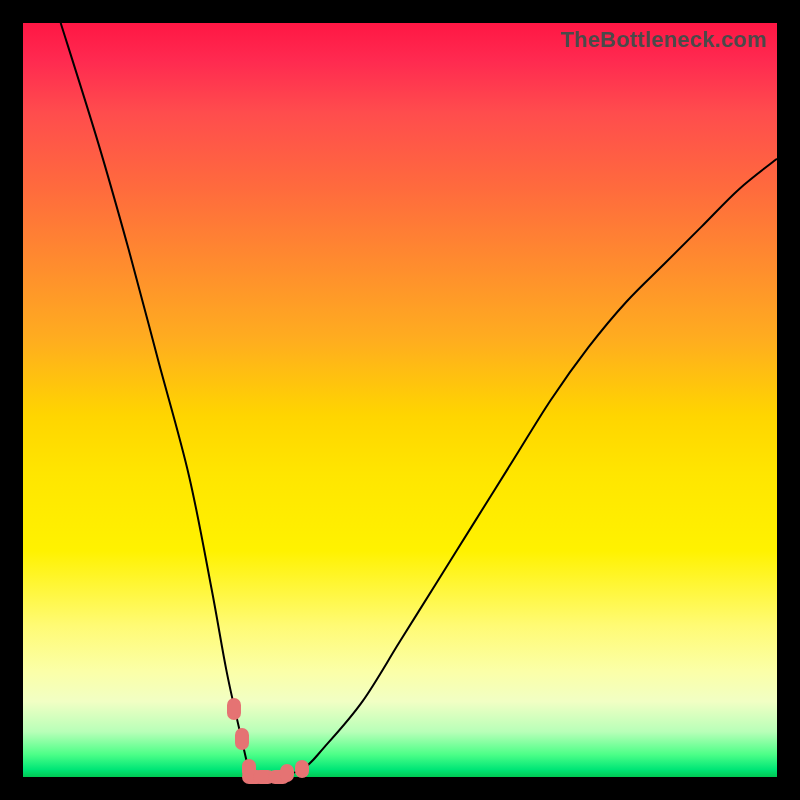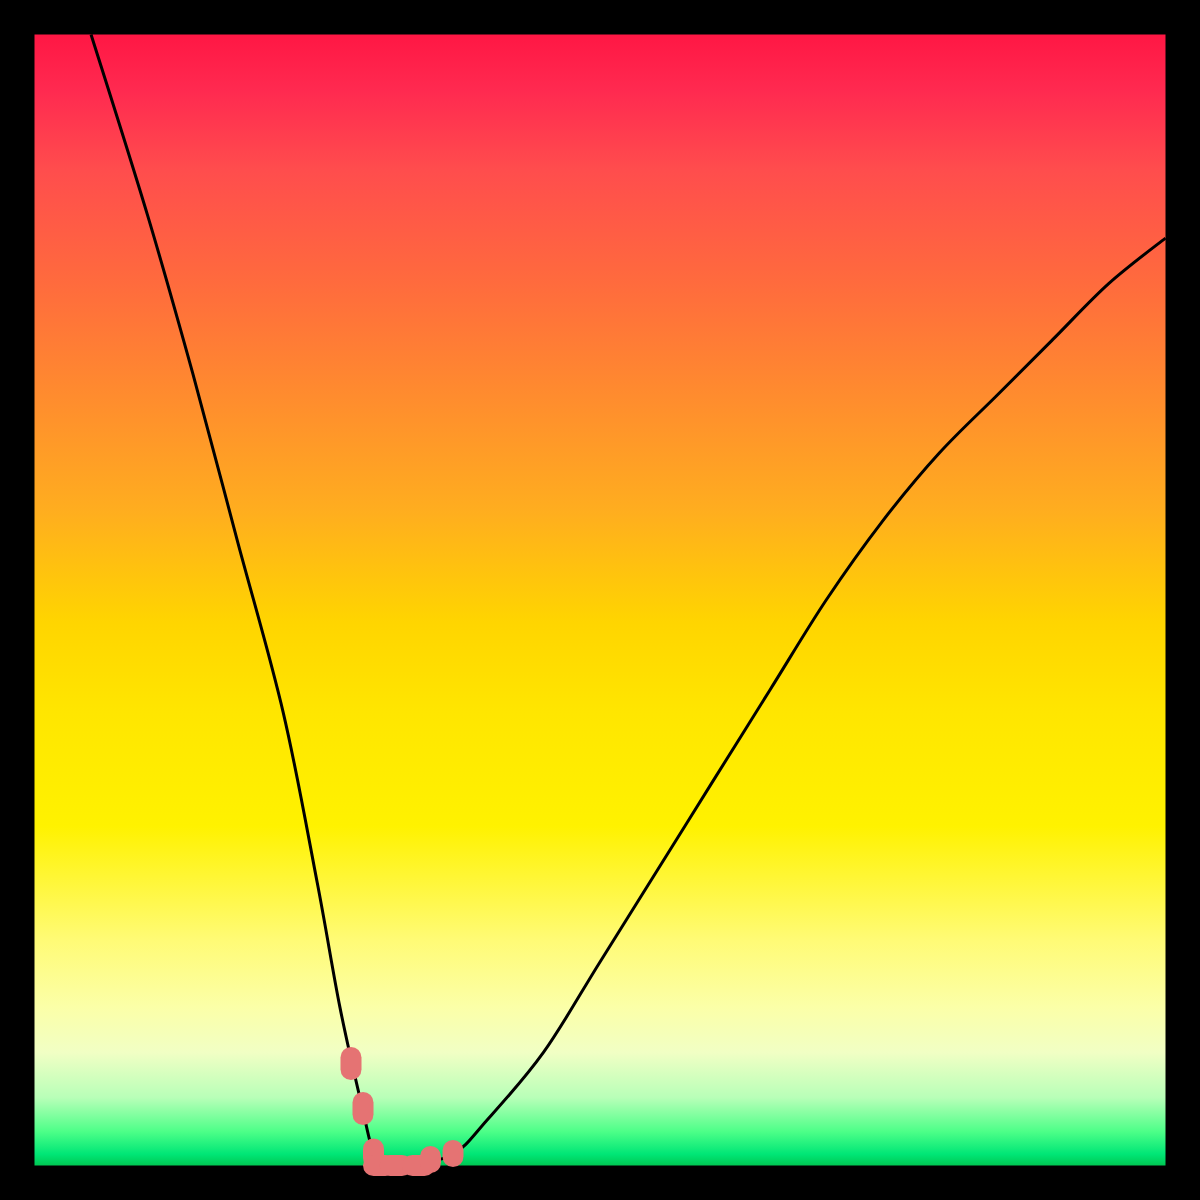--- a/index.html
+++ b/index.html
@@ -56,20 +56,21 @@
     position: absolute;
     border-radius: 7px;
     background: #e57373;
     transform: translate(-50%, -50%);
   }
 </style>
 </head>
 <body>
 
 <div class="frame">
+  <div class="watermark">TheBottleneck.com</div>
 
   <svg class="curve" viewBox="0 0 754 754" preserveAspectRatio="none">
     <path fill="none" stroke="#000" stroke-width="2" d="M 37.7 0.0 C 44.0 20.1, 64.1 82.9, 75.4 120.6 C 86.7 158.3, 95.5 189.8, 105.6 226.2 C 115.6 262.6, 125.7 301.6, 135.7 339.3 C 145.8 377.0, 157.1 414.7, 165.9 452.4 C 174.7 490.1, 182.2 532.8, 188.5 565.5 C 194.8 598.2, 198.6 623.3, 203.6 648.4 C 208.6 673.6, 214.9 700.0, 218.7 716.3 C 222.4 732.6, 223.7 740.2, 226.2 746.5 C 228.7 752.7, 230.0 752.7, 233.7 754.0 C 237.5 755.3, 241.3 755.3, 248.8 754.0 C 256.4 752.7, 270.2 751.5, 279.0 746.5 C 287.8 741.4, 291.5 735.2, 301.6 723.8 C 311.7 712.5, 326.7 696.2, 339.3 678.6 C 351.9 661.0, 364.4 638.4, 377.0 618.3 C 389.6 598.2, 402.1 578.1, 414.7 558.0 C 427.3 537.9, 439.8 517.7, 452.4 497.6 C 465.0 477.5, 477.5 457.4, 490.1 437.3 C 502.7 417.2, 515.2 395.9, 527.8 377.0 C 540.4 358.1, 552.9 340.6, 565.5 324.2 C 578.1 307.9, 590.6 292.8, 603.2 279.0 C 615.8 265.2, 628.3 253.8, 640.9 241.3 C 653.5 228.7, 666.0 216.1, 678.6 203.6 C 691.2 191.0, 703.7 177.2, 716.3 165.9 C 728.9 154.6, 747.7 140.7, 754.0 135.7" id="curve-path"></path>
   </svg>
 
   <div class="overlay-dots" id="dots">
       <div class="dot" style="left: 211.12px; top: 686.14px; width: 14px; height: 22px;"></div>
       <div class="dot" style="left: 218.66px; top: 716.3px; width: 14px; height: 22px;"></div>
       <div class="dot" style="left: 226.2px; top: 746.46px; width: 14px; height: 20px;"></div>
       <div class="dot" style="left: 229.97px; top: 754px; width: 22px; height: 14px;"></div>

